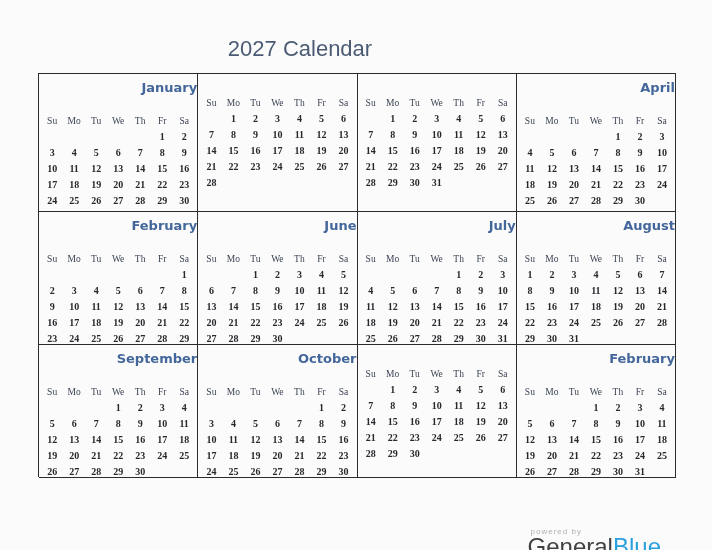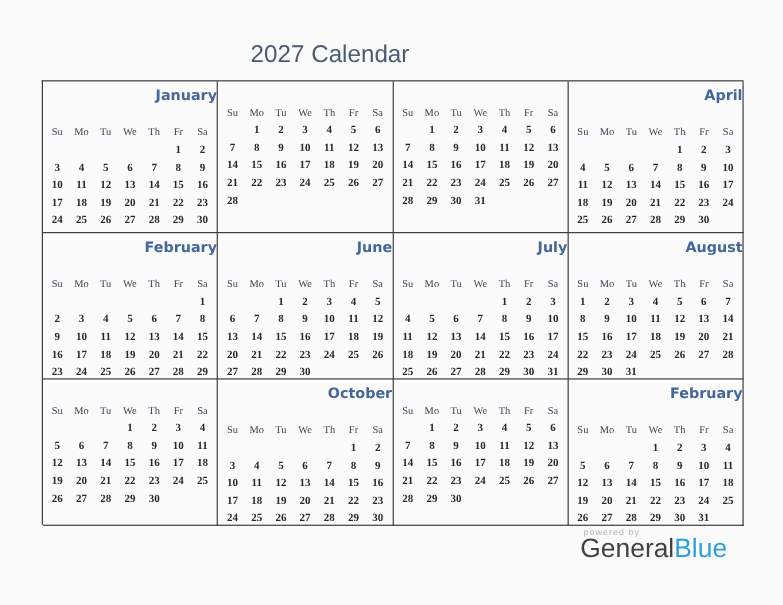--- a/index.html
+++ b/index.html
@@ -48,21 +48,21 @@
     width:22px;height:16px;padding:0;
     text-align:center;vertical-align:middle;
     font-size:10px;font-weight:700;color:#26282b;
   }
   .footer{
     position:absolute;top:479px;right:51px;
     text-align:left;
     font-family:"Liberation Sans",sans-serif;
   }
   .powered-by{
-    font-size:8px;color:#b2b2b2;letter-spacing:1px;margin-left:3px;
+    font-size:8px;color:#b2b2b2;letter-spacing:1px;margin-left:3px;margin-top:48px;
   }
   .brand{
     font-size:24px;line-height:22px;color:#414141;
   }
   .brand .blue{color:#2aa0dd;}
 </style>
 </head>
 <body>
 
 <div class="page">
@@ -593,20 +593,21 @@
               <td></td>
               <td></td>
               <td></td>
               <td></td>
             </tr>
           </tbody>
       </table>
     </section>
 
     <section class="month">
+      <div class="month-name">September</div>
       <table class="month-table">
         <thead>
             <tr>
               <th>Su</th>
               <th>Mo</th>
               <th>Tu</th>
               <th>We</th>
               <th>Th</th>
               <th>Fr</th>
               <th>Sa</th>

